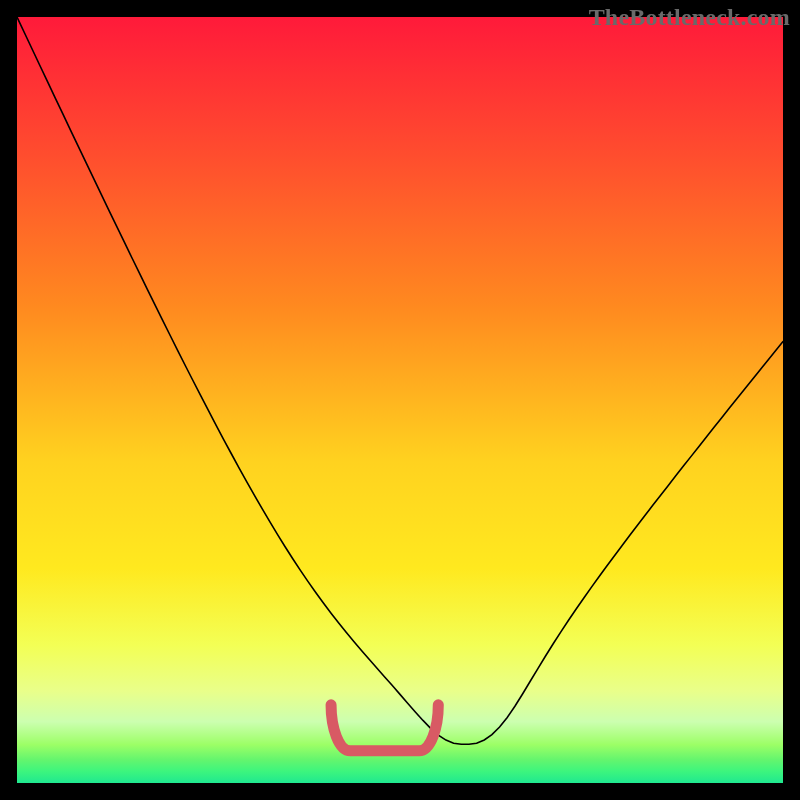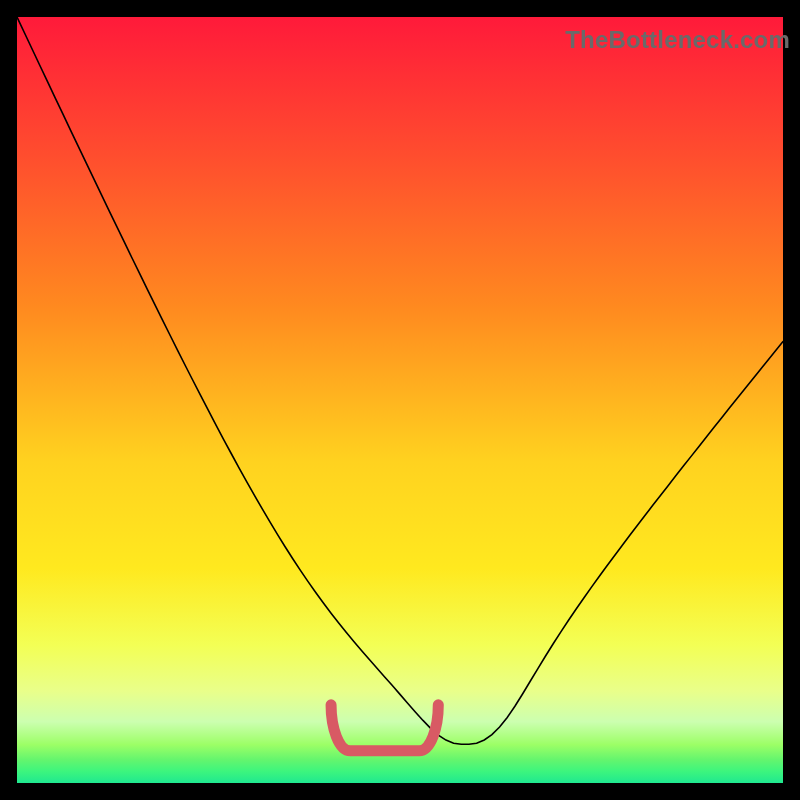--- a/index.html
+++ b/index.html
@@ -21,26 +21,25 @@
     left: 17px;
     top: 17px;
     width: 766px;
     height: 766px;
     overflow: hidden;
   }
   .watermark {
     position: absolute;
     top: 4px;
     right: 10px;
-    font-family: Liberation Sans, sans-serif;
+    font-family: Liberation Serif, serif;
     font-size: 24px;
     font-weight: 600;
     color: #6a6a6a;
     letter-spacing: 0.2px;
-    margin-top: 22px;
   }
 </style>
 </head>
 <body>
 <div class="frame">
 
   <div class="plot">
     <svg width="766" height="766" viewBox="0 0 100 100" preserveAspectRatio="none">
       <defs>
         <linearGradient id="bg-grad" x1="0" y1="0" x2="0" y2="1">

